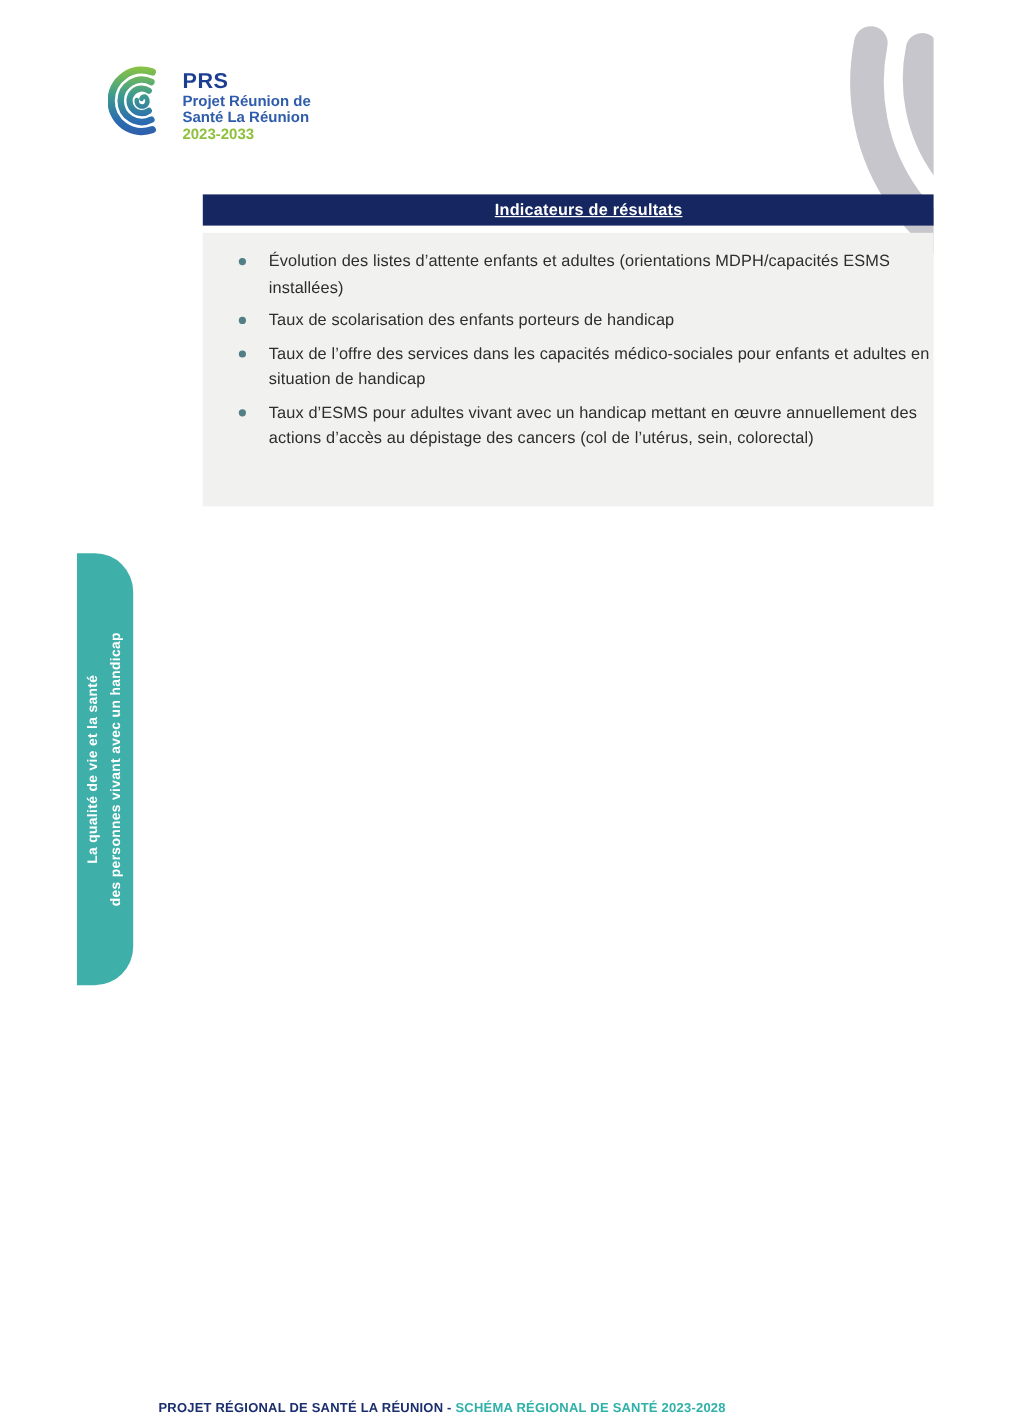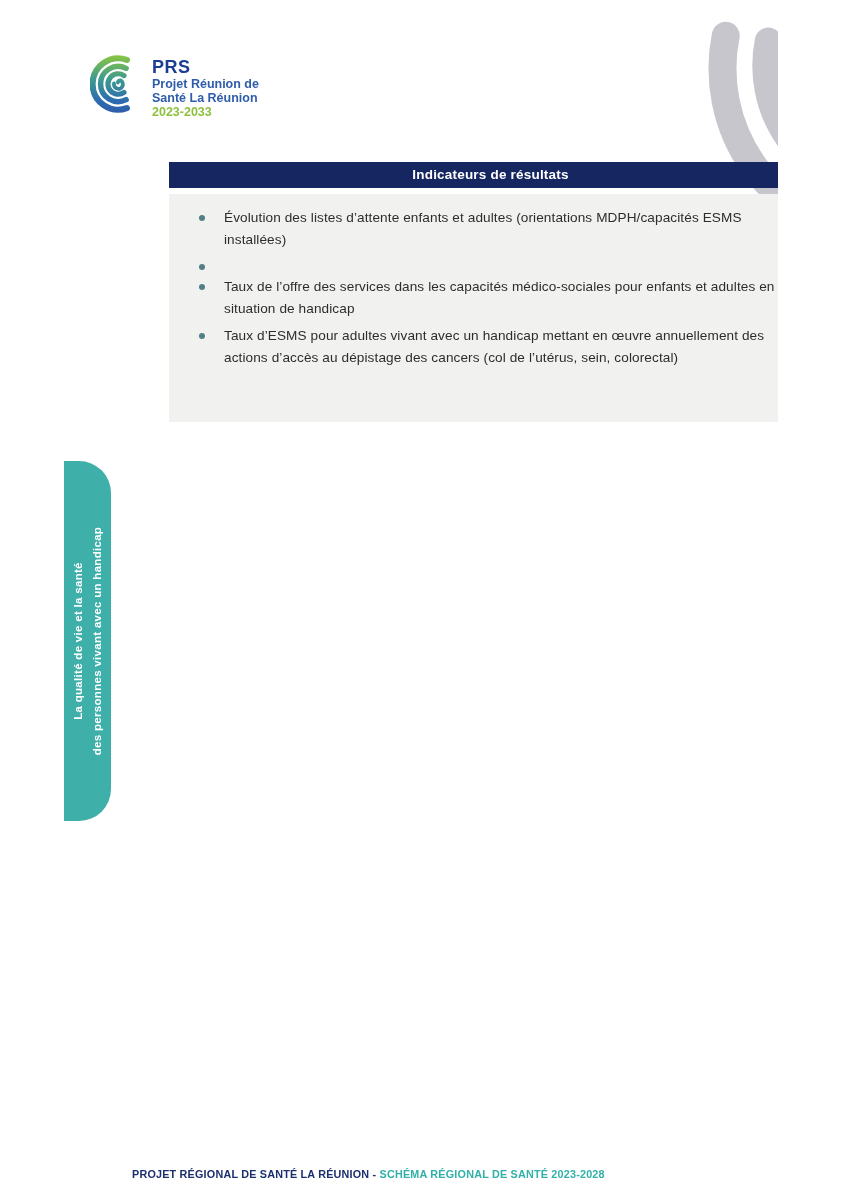--- a/index.html
+++ b/index.html
@@ -14,21 +14,21 @@
   .logo-text{margin-left:-2px; padding-top:11px; line-height:1.12;}
   .logo-acronym{font-size:18px; font-weight:bold; color:#1c3e92; letter-spacing:.5px;}
   .logo-sub{font-size:12.5px; font-weight:bold; color:#2f5dab;}
   .logo-years{font-size:12.5px; font-weight:bold; color:#8fc13e;}
   
   .swoosh{position:absolute; left:640px; top:-12px; width:360px; height:280px;}
   
   .band{
     position:absolute; left:105px; top:146px; width:643px; height:26px;
     background:#152661; color:#ffffff; font-weight:bold; font-size:13.5px;
-    text-align:center; line-height:26px; letter-spacing:.2px;
+    text-align:center; line-height:26px; letter-spacing:.2px;text-decoration:underline;
   }
   .graybox{
     position:absolute; left:105px; top:178px; width:643px; min-height:228px;
     background:#f1f1ef; box-sizing:border-box; padding:13px 12px 10px 22px;
   }
   .graybox ul{list-style:none; margin:0; padding:0;}
   .graybox li{display:flex; margin-bottom:6px;}
   .dot{flex:0 0 auto; width:6px; height:6px; border-radius:50%; background:#527e85; margin:8px 19px 0 8px;}
   .itxt{font-size:13.6px; line-height:21.5px; color:#2d2d2d; letter-spacing:.1px;}
   
@@ -101,20 +101,21 @@
   </div>
 
   <div class="graybox">
     <ul>
         <li>
           <span class="dot"></span>
           <span class="itxt">Évolution des listes d’attente enfants et adultes (orientations MDPH/capacités ESMS installées)</span>
         </li>
         <li>
           <span class="dot"></span>
+          <span class="itxt">Taux de scolarisation des enfants porteurs de handicap</span>
         </li>
         <li>
           <span class="dot"></span>
           <span class="itxt">Taux de l’offre des services dans les capacités médico-sociales pour enfants et adultes en situation de handicap</span>
         </li>
         <li>
           <span class="dot"></span>
           <span class="itxt">Taux d’ESMS pour adultes vivant avec un handicap mettant en œuvre annuellement des actions d’accès au dépistage des cancers (col de l’utérus, sein, colorectal)</span>
         </li>
       </ul>

